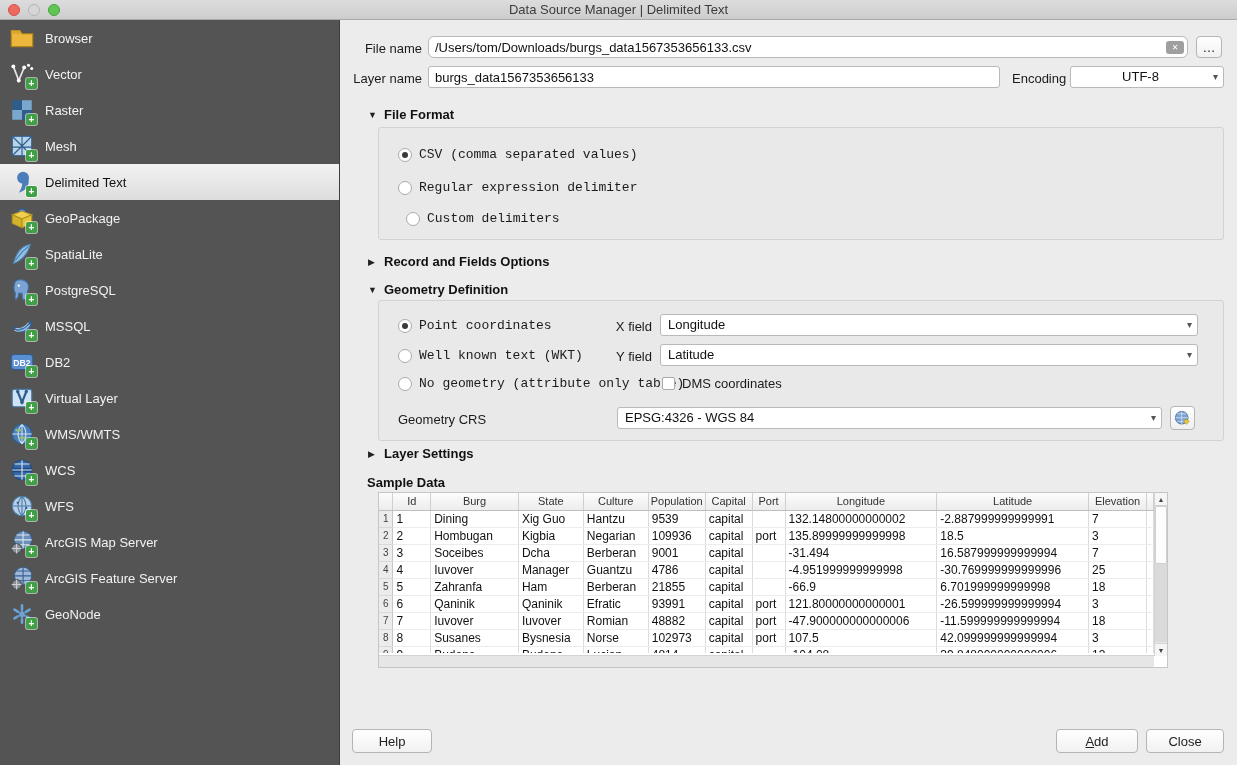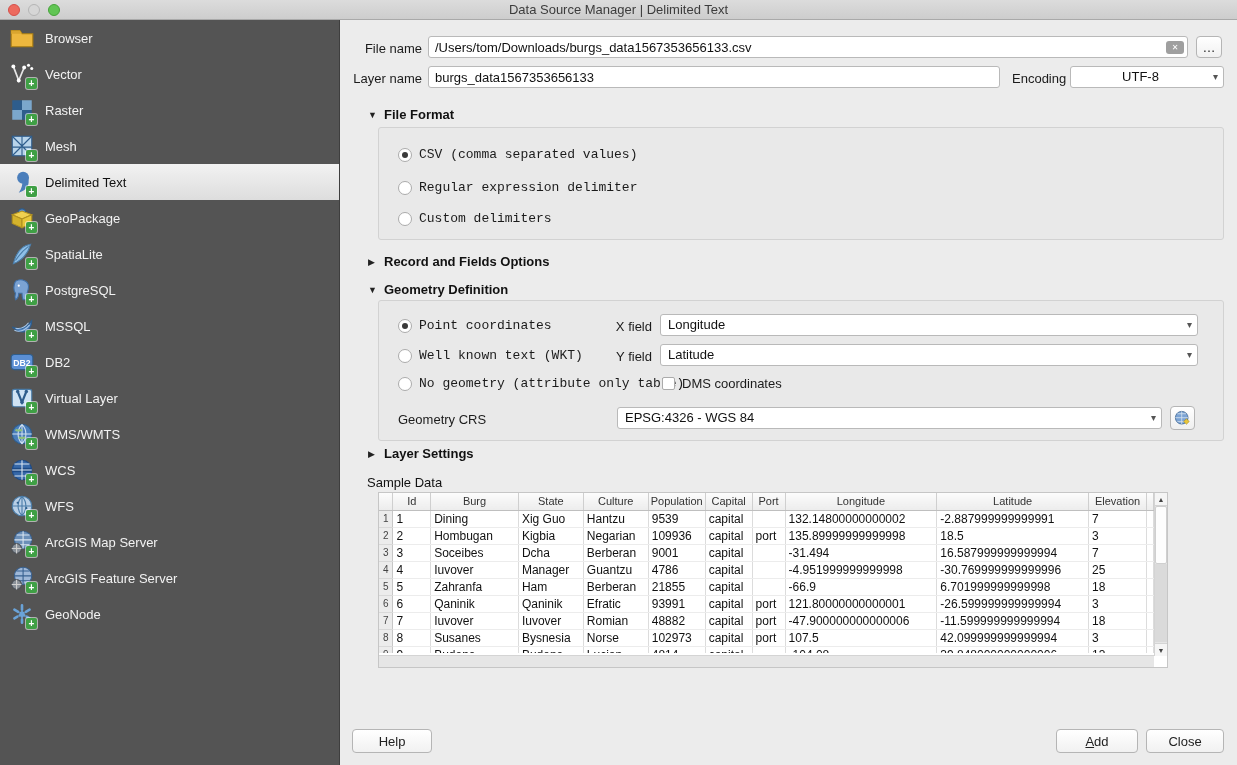--- a/index.html
+++ b/index.html
@@ -310,21 +310,21 @@
         <span class="plus">+</span>
       </span>
       <span class="lbl">GeoNode</span>
     </div>
 
   </div>
 
   <div class="content">
 
     <div class="abs flabel r" style="left:0;top:21px;width:82px;">File name</div>
-    <input class="tinput" style="left: 88px; top: 16px; width: 760px; padding-right: 30px;" value="/Users/tom/Downloads/burgs_data1567353656133.csv">
+    <input class="tinput" style="left: 88px; top: 16px; width: 760px; padding-right: 30px; border-radius: 6px;" value="/Users/tom/Downloads/burgs_data1567353656133.csv">
     <span class="clearbadge" style="left:826px;top:21px;">✕</span>
     <button class="pushbtn" style="left:856px;top:16px;width:26px;height:22px;">…</button>
 
     <div class="abs flabel r" style="left:0;top:51px;width:82px;">Layer name</div>
     <input class="tinput" style="left: 88px; top: 46px; width: 572px;" value="burgs_data1567353656133">
     <div class="abs flabel" style="left:672px;top:51px;">Encoding</div>
     <div class="combo" style="left:730px;top:46px;width:154px;text-align:center;">
       <span>UTF-8</span>
       <span class="arrow">▾</span>
     </div>
@@ -335,21 +335,21 @@
     </div>
     <div class="groupbox" style="left:38px;top:107px;width:846px;height:113px;"></div>
     <div class="radio-row on" style="left:58px;top:127px;">
       <span class="radio"></span>
       <span class="rlbl">CSV (comma separated values)</span>
     </div>
     <div class="radio-row" style="left:58px;top:160px;">
       <span class="radio"></span>
       <span class="rlbl">Regular expression delimiter</span>
     </div>
-    <div class="radio-row" style="left:58px;top:191px;align-items:flex-end;">
+    <div class="radio-row" style="left:66px;top:191px;align-items:flex-end;">
       <span class="radio"></span>
       <span class="rlbl">Custom delimiters</span>
     </div>
 
     <div class="sect-hdr" style="left:28px;top:234px;">
       <span class="tri">▶</span>
       <span class="txt">Record and Fields Options</span>
     </div>
 
     <div class="sect-hdr" style="left:28px;top:262px;">
@@ -398,21 +398,21 @@
           <path d="M3 11h16M11 3v16M5.5 6h11M5.5 16h11" stroke="#d8e4f0" fill="none"></path>
           <path d="M13 13h8v8h-8z" fill="#e8c63a" stroke="#9a7c10" transform="rotate(45 17 17) scale(0.62) translate(9 9)"></path>
         </svg>
     </button>
 
     <div class="sect-hdr" style="left:28px;top:426px;">
       <span class="tri">▶</span>
       <span class="txt">Layer Settings</span>
     </div>
 
-    <div class="abs" style="left:27px;top:455px;font-size:13px;font-weight:normal;color:#111;">Sample Data</div>
+    <div class="abs" style="left:27px;top:455px;font-size:13px;font-weight:bold;color:#111;">Sample Data</div>
 
     <div class="tablebox">
       <div class="tviewport">
         <table class="sample" id="sample-table">
           <thead>
               <tr id="sample-head">
                 <th style="width: 14px;"></th>
                 <th style="width: 38px;">Id</th>
                 <th style="width: 88px;">Burg</th>
                 <th style="width: 65px;">State</th>

